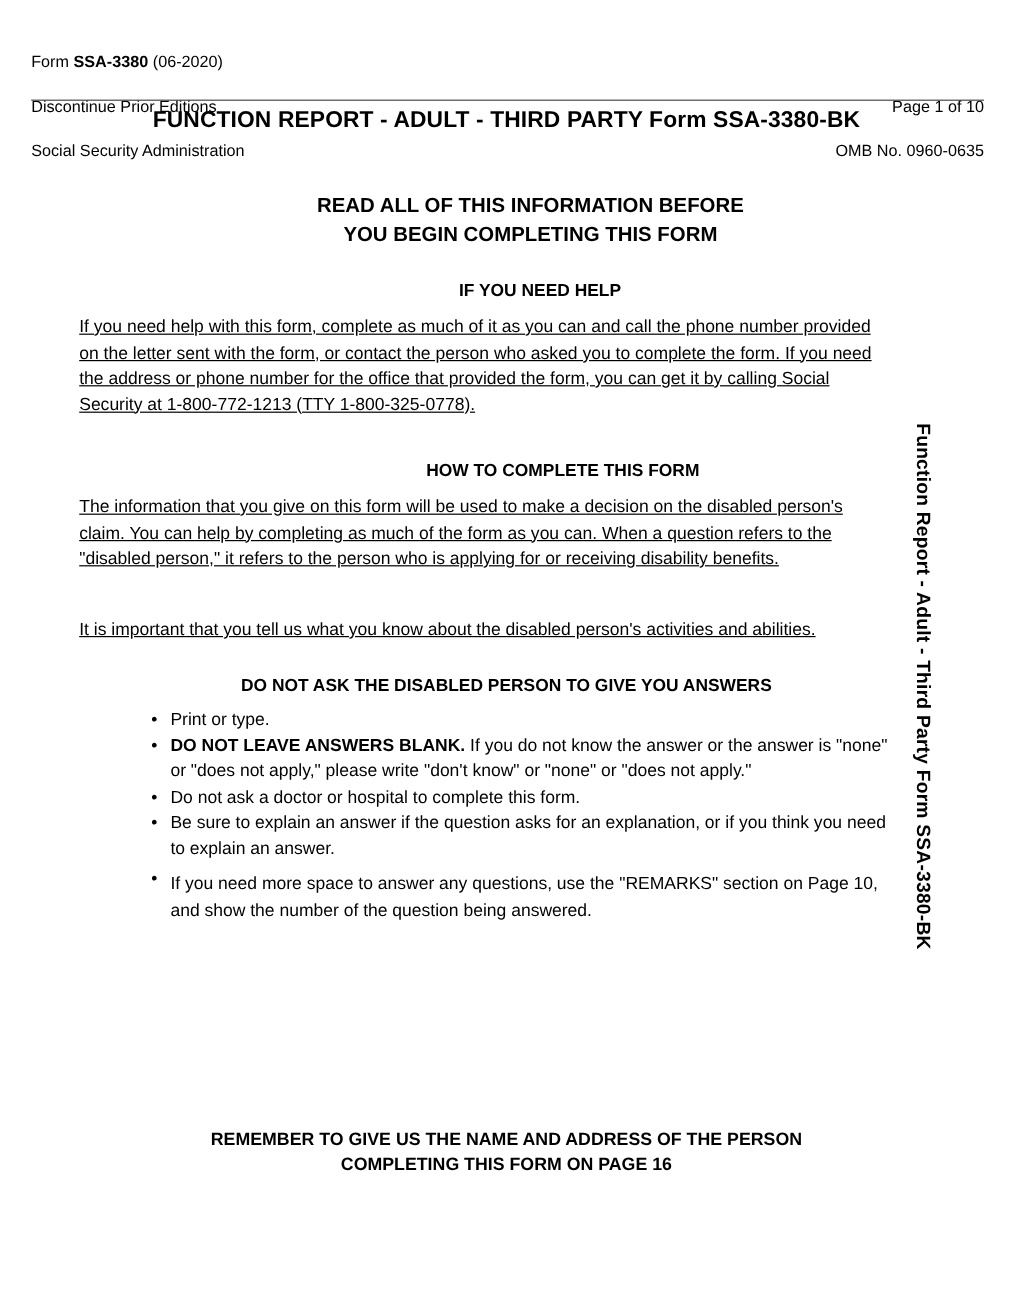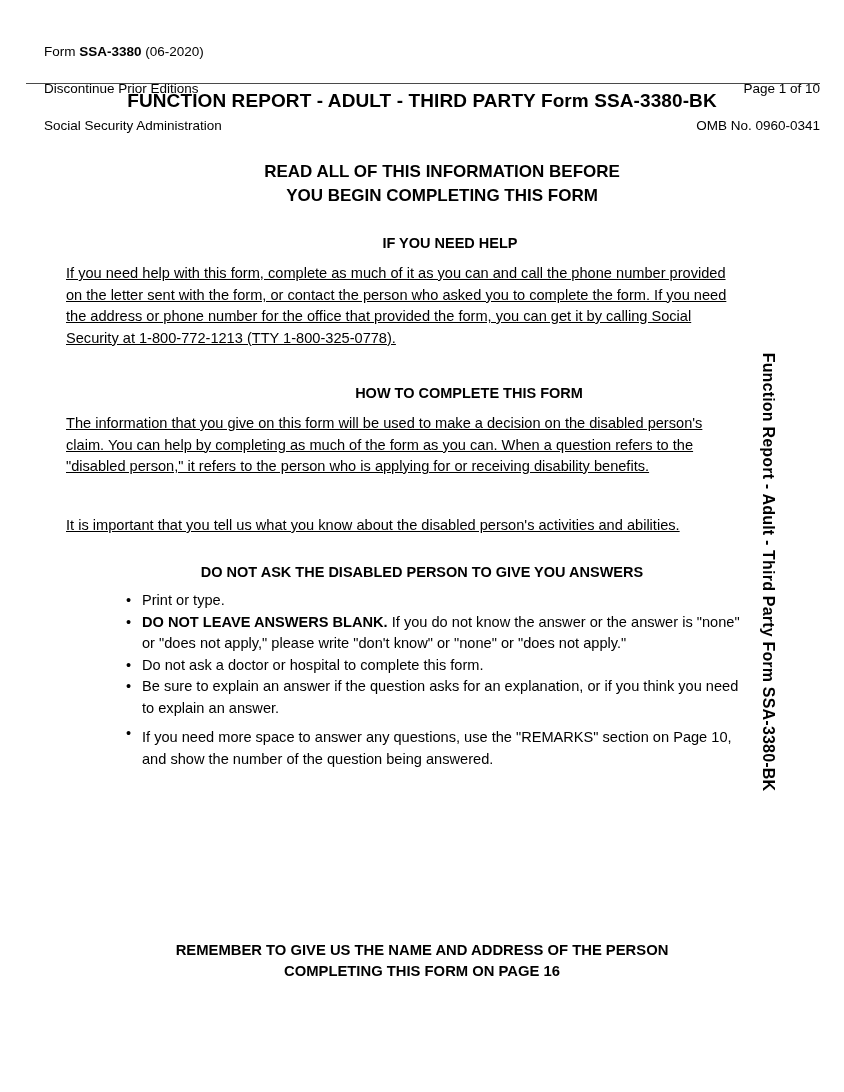--- a/index.html
+++ b/index.html
@@ -33,21 +33,20 @@
     line-height: 18.5px;
   }
   .header-left, .header-right {
     white-space: pre-line;
   }
   .header-right {
     text-align: right;
   }
   .header-line {
     display: block;
-    margin-left: 18px;
   }
   .hdr-bold {
     font-weight: bold;
   }
   .header-rule {
     position: absolute;
     left: 26px;
     top: 83px;
     width: 794px;
     height: 1px;
@@ -183,21 +182,21 @@
 
   <div class="form-header">
     <div class="header-left">
       <span class="header-line"><span>Form </span><span class="hdr-bold">SSA-3380</span><span> (06-2020)</span></span>
       <span class="header-line">Discontinue Prior Editions</span>
       <span class="header-line">Social Security Administration</span>
     </div>
     <div class="header-right">
       <span class="header-line">&nbsp;</span>
       <span class="header-line">Page 1 of 10</span>
-      <span class="header-line">OMB  No. 0960-0341</span>
+      <span class="header-line">OMB  No. 0960-0635</span>
     </div>
   </div>
   <div class="header-rule"></div>
 
   <div class="doc-title">FUNCTION REPORT - ADULT - THIRD PARTY Form SSA-3380-BK</div>
 
   <div class="read-all">
     <span>READ ALL OF THIS INFORMATION BEFORE</span>
     <span>YOU BEGIN COMPLETING THIS FORM</span>
   </div>

